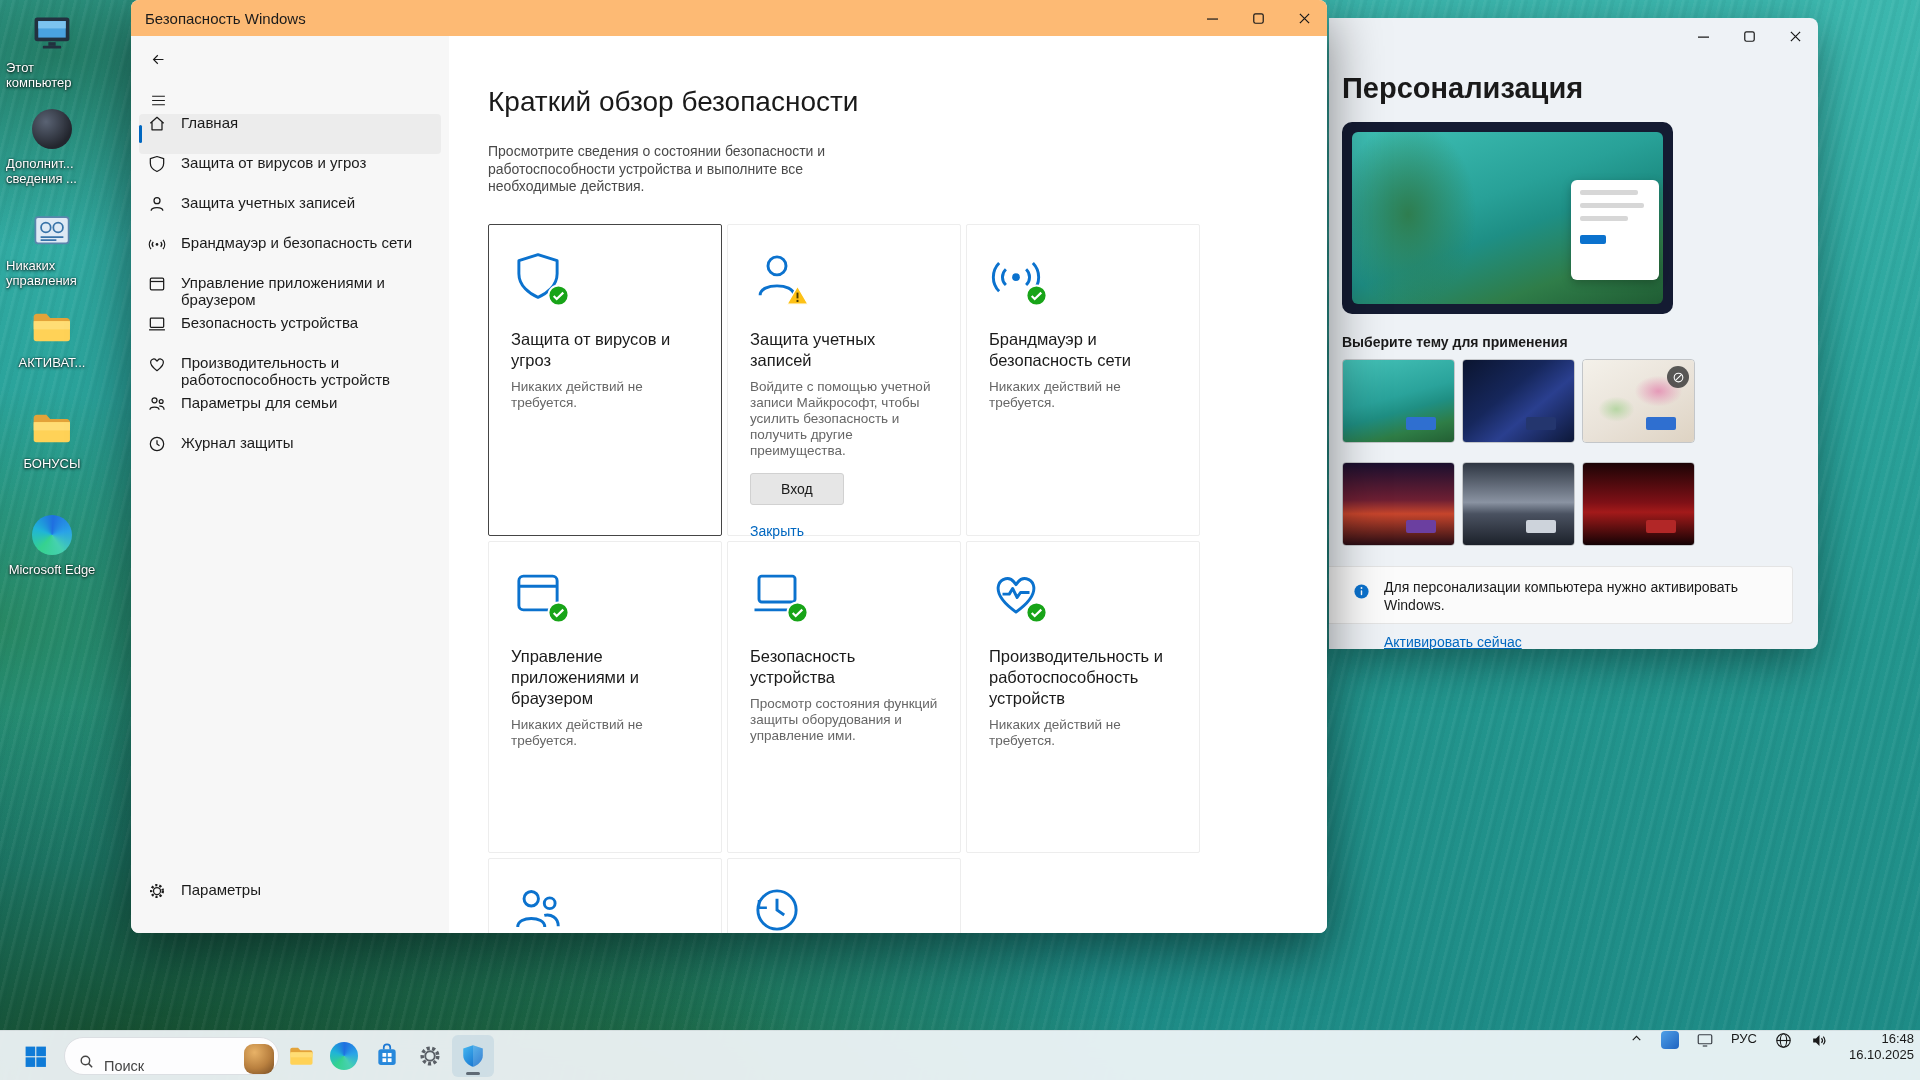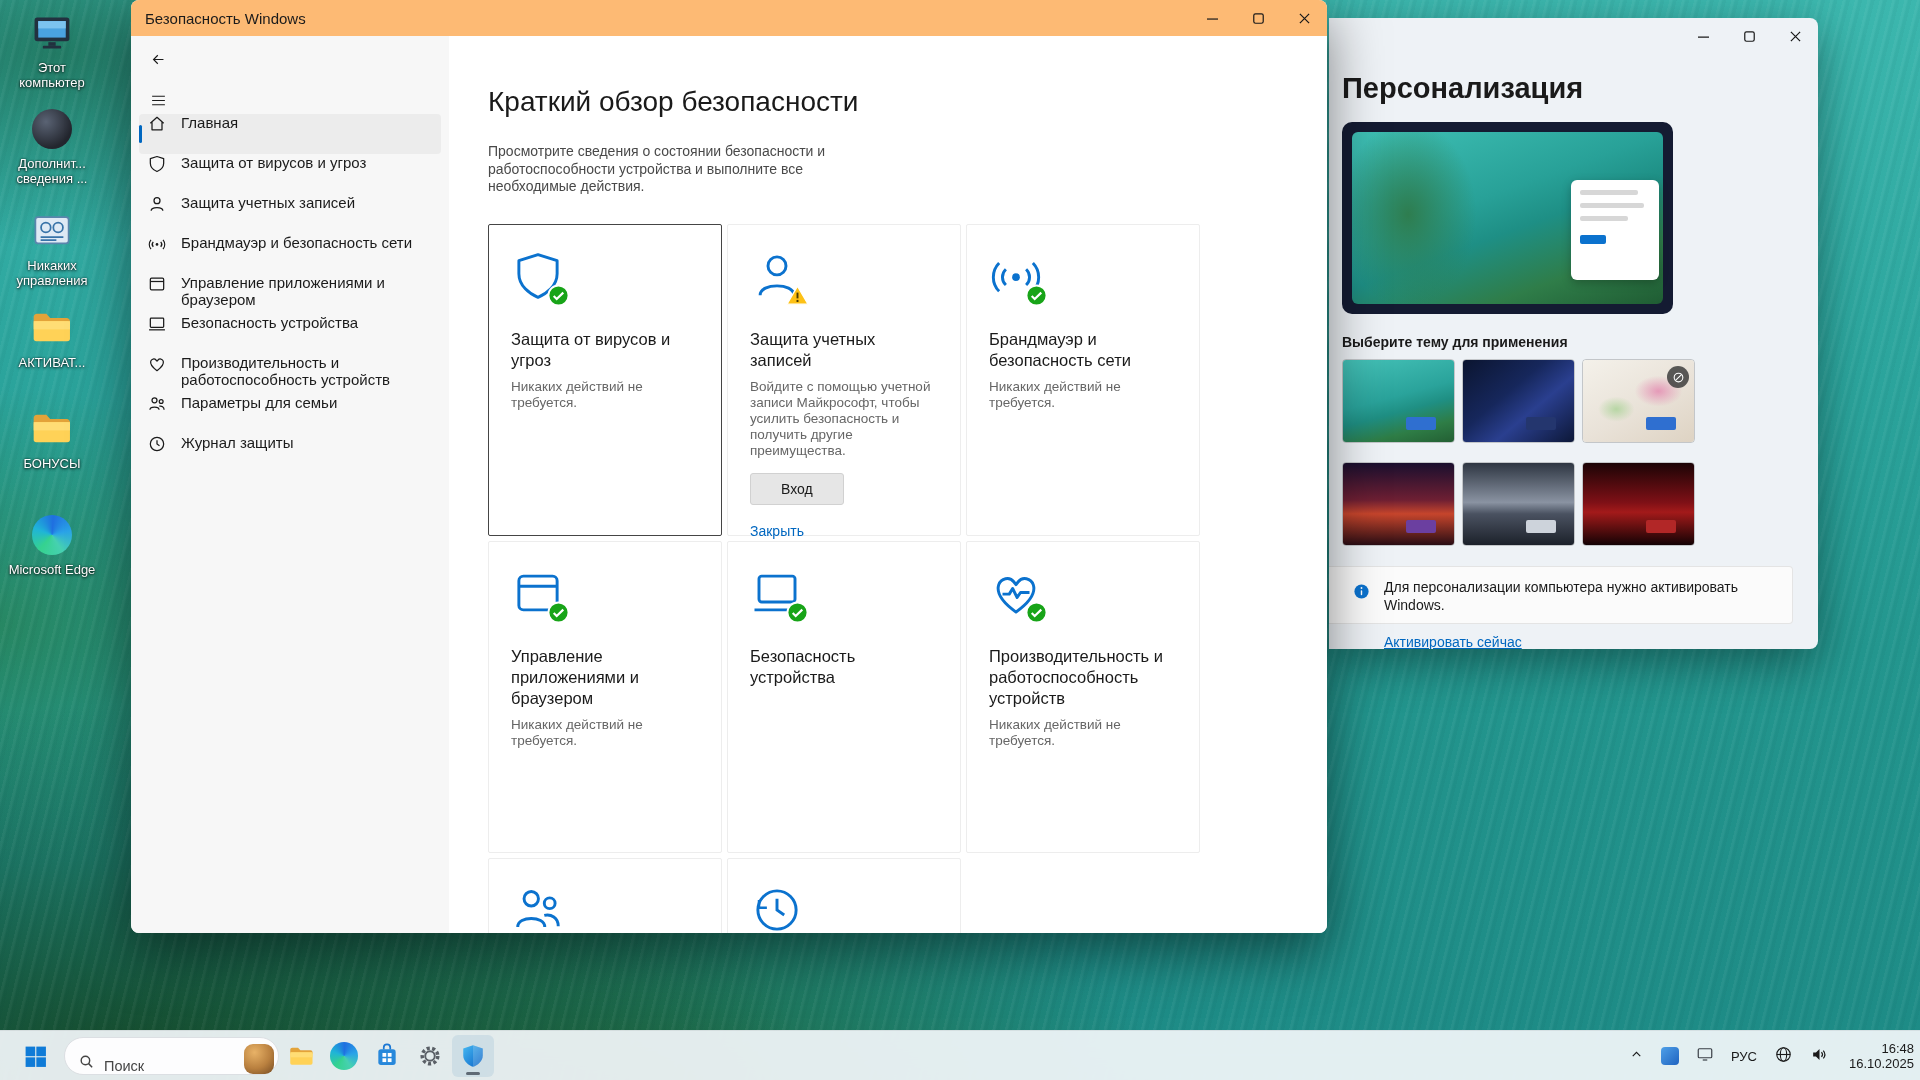--- a/index.html
+++ b/index.html
@@ -13,21 +13,21 @@
     radial-gradient(520px 340px at 0% 58%, rgba(42,122,62,.55), rgba(42,122,62,0) 70%),
     radial-gradient(430px 270px at 3% 5%, rgba(28,108,82,.8), rgba(28,108,82,0) 72%),
     linear-gradient(180deg,#3cb7ae 0%,#2ba49c 35%,#23968e 60%,#1d8a85 100%)}
   .wallpaper::after{content:"";position:absolute;inset:0;background:
     repeating-linear-gradient(104deg, rgba(255,255,255,.045) 0 2px, rgba(0,40,40,.035) 4px 7px, transparent 7px 12px)}
 
   
   .dicons{position:absolute;left:6px;top:0;width:92px}
   .dicon-item{position:absolute;left:0;width:92px;display:flex;flex-direction:column;align-items:center;cursor:default}
   .dicon-item .art{width:46px;height:46px;display:flex;align-items:center;justify-content:center}
-  .dicon-item .dlabel{margin-top:4px;font-size:13px;line-height:15px;color:#fff;text-align:center;
+  .dicon-item .dlabel{margin-top:4px;font-size:13px;line-height:15px;color:#fff;
     text-shadow:0 1px 3px rgba(0,0,0,.85),0 0 2px rgba(0,0,0,.6)}
   .ic-info{width:40px;height:40px;border-radius:50%;background:radial-gradient(circle at 35% 32%,#5a6374,#23262e 70%)}
   .ic-edge{width:40px;height:40px;border-radius:50%;
     background:conic-gradient(from 220deg at 50% 50%,#35d28f,#1fb4d8,#1f6fe0,#2aa3e8,#46d1b0,#35d28f)}
   .ic-edge.small{width:28px;height:28px}
 
   
   .win-controls{position:absolute;top:0;right:0;display:flex}
   .wcbtn{width:46px;height:36px;display:flex;align-items:center;justify-content:center}
   .wcbtn svg{display:block}
@@ -107,21 +107,21 @@
   .tb-btn{position:absolute;top:4px;width:42px;height:42px;border-radius:6px;display:flex;
     align-items:center;justify-content:center}
   .tb-btn.active{background:rgba(10,90,160,.09)}
   .tb-btn.active::after{content:"";position:absolute;bottom:2px;left:50%;margin-left:-7px;width:14px;height:3px;
     border-radius:2px;background:#5f6a75}
   .tb-search{position:absolute;left:64px;top:6px;width:215px;height:38px;background:rgba(255,255,255,.92);
     border:1px solid #dcdfe3;border-radius:19px;display:flex;align-items:flex-end;padding:0 4px 0 13px}
   .tb-search .slabel{margin-left:9px;font-size:14.5px;color:#454545;flex:1}
   .search-cat{width:30px;height:30px;border-radius:9px;background:
     radial-gradient(circle at 35% 28%,#e8b267,#b9803f 55%,#7d5126 95%)}
-  .tray{position:absolute;right:6px;top:0;height:50px;display:flex;align-items:center;gap:17px}
+  .tray{position:absolute;right:6px;top:0;height:50px;display:flex;gap:17px}
   .tray .txt{font-size:13px;color:#1a1a1a}
   .tray-clock{text-align:right;font-size:13px;line-height:15.5px;color:#1a1a1a;margin-left:3px}
   .tray-sq{width:18px;height:18px;border-radius:4px;background:linear-gradient(135deg,#4fa0e8,#1f63c0)}
 </style>
 </head>
 <body>
 
 <div class="screen">
   <div class="wallpaper"></div>
 
@@ -369,20 +369,31 @@
           <span class="nicon">
               <svg width="20" height="20" viewBox="0 0 24 24" fill="none" stroke="#1b1b1b" stroke-width="1.5">
                 <circle cx="12" cy="12" r="8"></circle>
                 <path d="M12 7.5V12l3 2"></path>
               </svg>
             </span>
           <span class="nlabel">Журнал защиты</span>
         </div>
       </div>
 
+      <div class="side-bottom">
+        <div class="nav-item" style="margin:0">
+          <span class="nicon">
+              <svg width="20" height="20" viewBox="0 0 24 24" fill="none" stroke="#1b1b1b">
+                <circle cx="12" cy="12" r="7" stroke-width="2.8" stroke-dasharray="2.6 2.4"></circle>
+                <circle cx="12" cy="12" r="4.2" stroke-width="1.5"></circle>
+              </svg>
+            </span>
+          <span class="nlabel">Параметры</span>
+        </div>
+      </div>
     </div>
 
     <div class="sec-main">
       <div class="main-title">Краткий обзор безопасности</div>
       <div class="main-sub">Просмотрите сведения о состоянии безопасности и работоспособности устройства и выполните все необходимые действия.</div>
 
       <div class="cards">
 
         <div class="card focused">
           <div class="cicon">
@@ -451,20 +462,21 @@
             <svg width="54" height="54" viewBox="0 0 24 24" fill="none" stroke="#0b72ce" stroke-width="1.3">
                 <rect x="4" y="4.5" width="16" height="11.5" rx="1.2"></rect>
                 <path d="M2 19.5h20"></path>
               </svg>
             <span class="badge"><svg width="23" height="23" viewBox="0 0 24 24">
                   <circle cx="12" cy="12" r="10.5" fill="#18a418" stroke="#fff" stroke-width="2"></circle>
                   <path d="M7 12.6l3.1 3.1L17 9" fill="none" stroke="#fff" stroke-width="2.2"></path>
                 </svg></span>
           </div>
           <div class="ctitle">Безопасность устройства</div>
+          <div class="cdesc">Просмотр состояния функций защиты оборудования и управление ими.</div>
         </div>
 
         <div class="card">
           <div class="cicon">
             <svg width="54" height="54" viewBox="0 0 24 24" fill="none" stroke="#0b72ce" stroke-width="1.3" stroke-linejoin="round">
                 <path d="M12 20.5C6 16.2 3.2 12 4.3 8.4 5.3 5.4 9.2 4.6 11 7l1 1.3L13 7c1.8-2.4 5.7-1.6 6.7 1.4 1.1 3.6-1.7 7.8-7.7 12.1z"></path>
                 <path d="M6 12.5h3l1.5-2.5 2 4 1.5-2.2h4"></path>
               </svg>
             <span class="badge"><svg width="23" height="23" viewBox="0 0 24 24">
                   <circle cx="12" cy="12" r="10.5" fill="#18a418" stroke="#fff" stroke-width="2"></circle>

